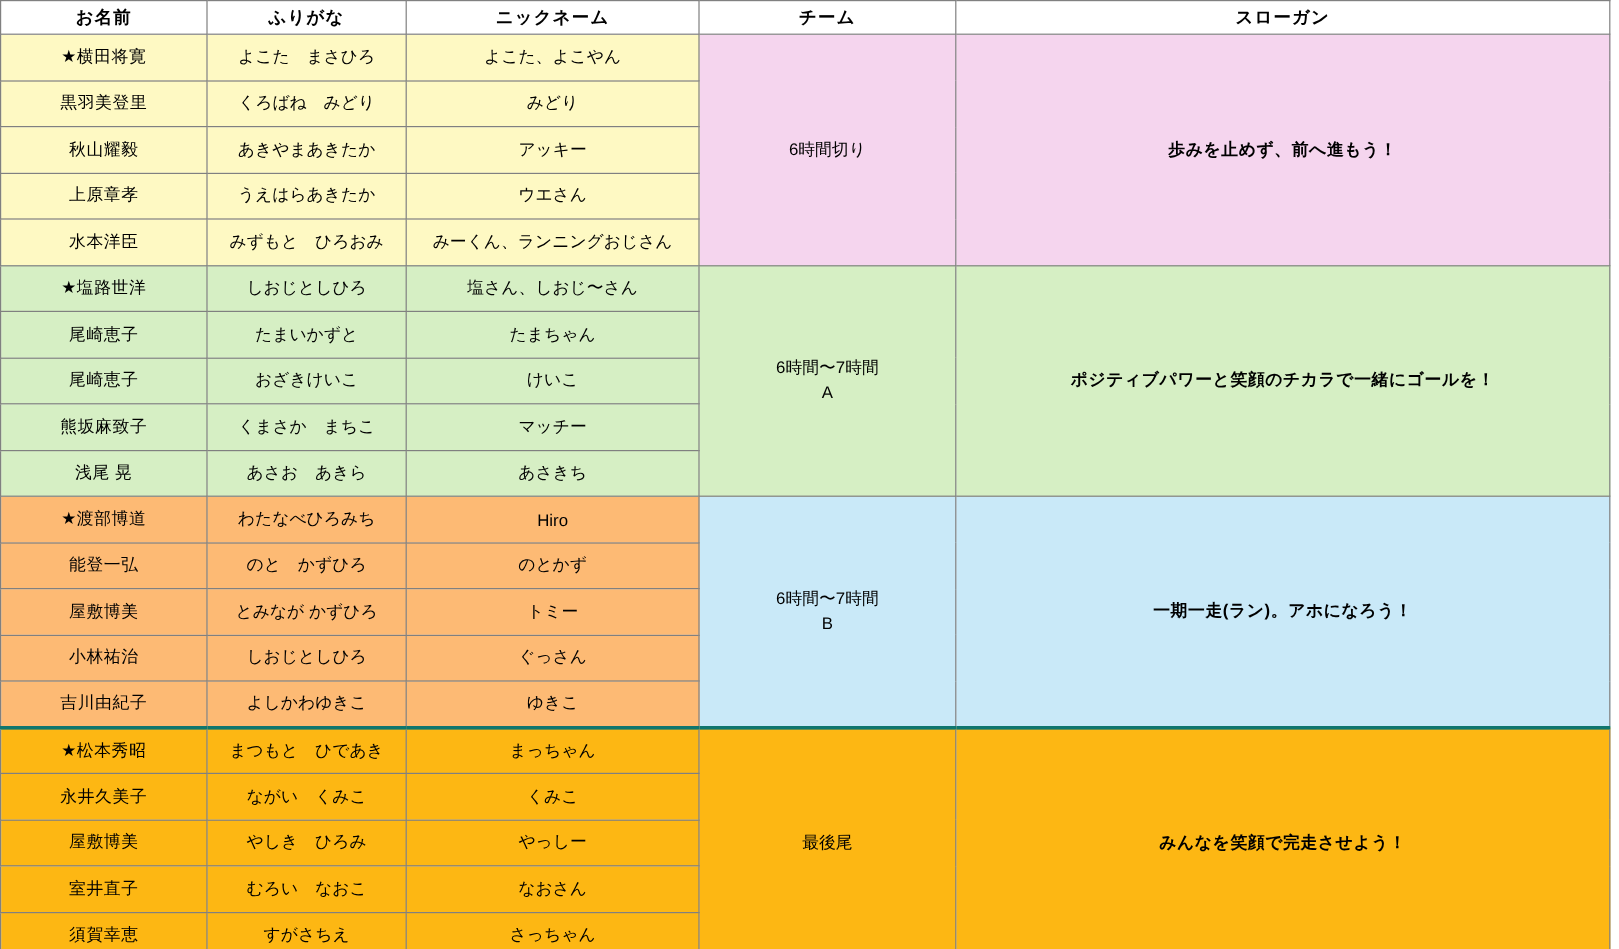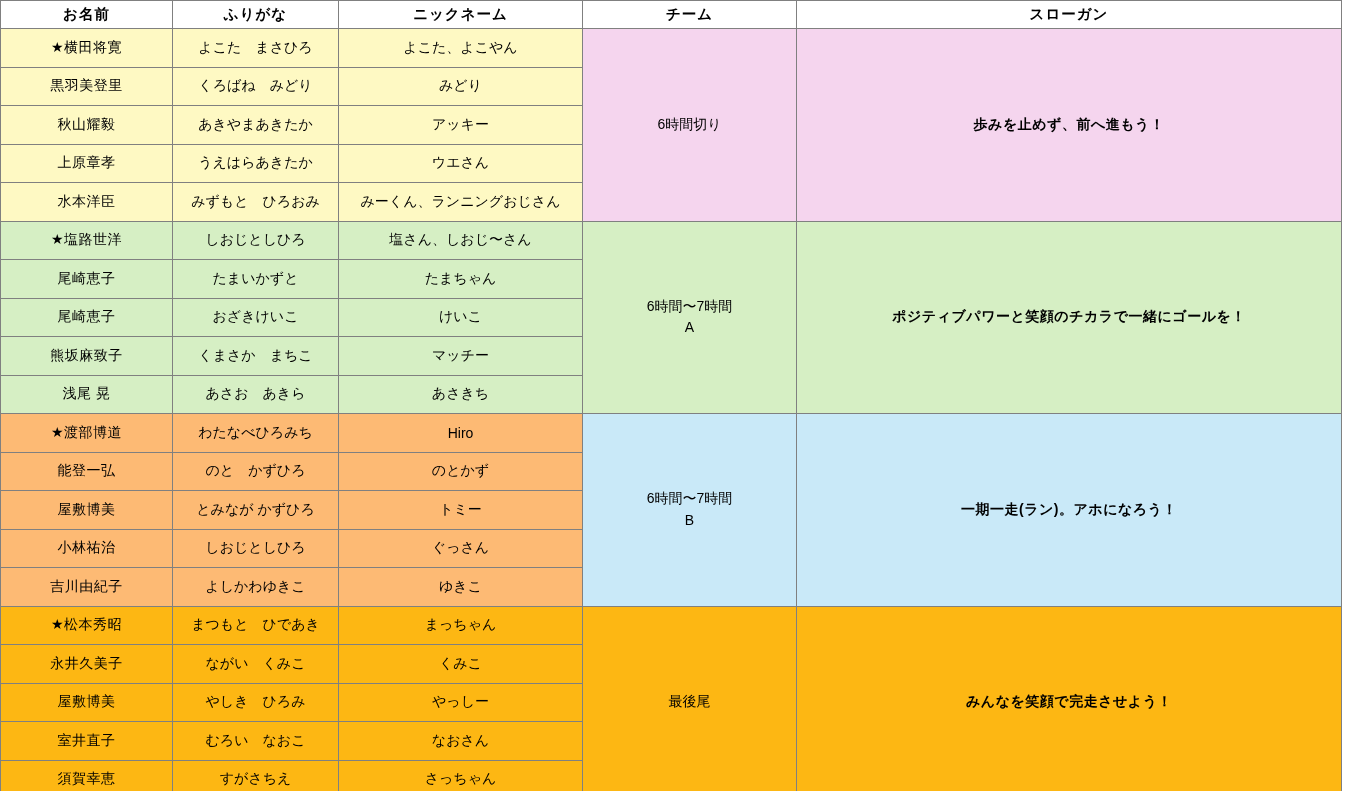--- a/index.html
+++ b/index.html
@@ -73,21 +73,21 @@
 
   td.slogan-pink   { background: #f5d5ee !important; }
   td.slogan-green  { background: #d6efc4 !important; }
   td.slogan-blue   { background: #c9e9f8 !important; }
   td.slogan-orange { background: #fdb713 !important; }
 
   
   tr.group-start td { border-top: 1px solid #5a8a5a; }
   tr.grp-pink.group-start td { border-top: 1px solid #a05a95; }
   tr.grp-blue.group-start td { border-top: 1px solid #5a8aa0; }
-  tr.grp-orange.group-start td { border-top: 1px solid #0f766e; }
+  tr.grp-orange.group-start td { border-top: 3px solid #0f766e; }
 </style>
 </head>
 <body>
 
 <table class="roster">
   <colgroup>
     <col class="c-name">
       <col class="c-kana">
       <col class="c-nick">
       <col class="c-team">

